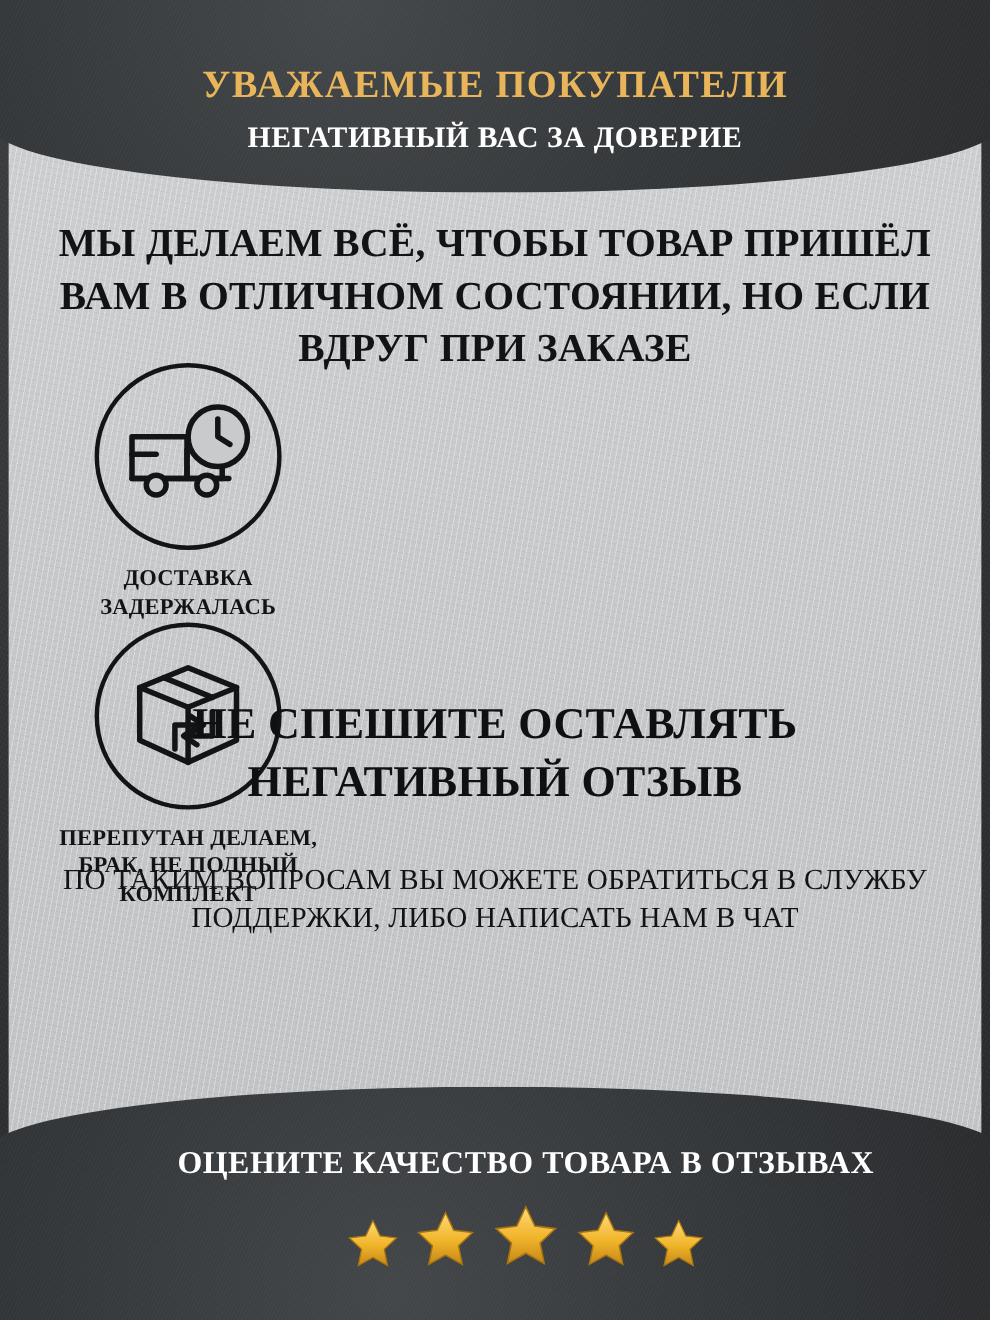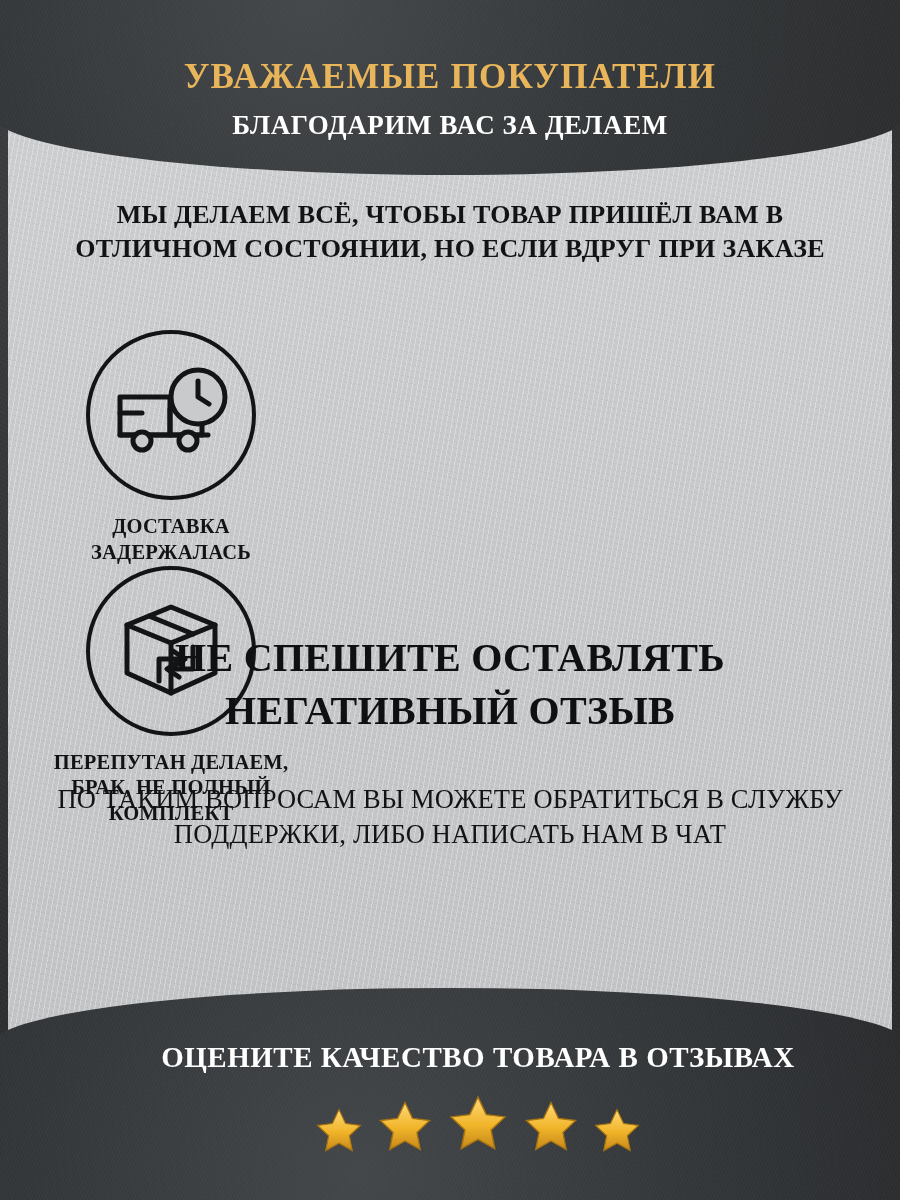--- a/index.html
+++ b/index.html
@@ -98,21 +98,21 @@
     color: #ffffff;
     line-height: 1.22;
   }
 
   .intro {
     position: absolute;
     top: 198px;
     left: 52px;
     width: 796px;
     text-align: center;
-    font-size: 26px;
+    font-size: 36px;
     font-weight: bold;
     color: #111315;
     line-height: 1.32;
     letter-spacing: 0.3px;
     z-index: 4;
   }
 
   .icons-row {
     position: absolute;
     top: 330px;
@@ -209,21 +209,21 @@
 
 <div class="poster">
 
   <div class="bg-texture"></div>
   <div class="card"></div>
   <div class="top-band"></div>
   <div class="bottom-band"></div>
 
   <div class="header">
     <div class="header-title">УВАЖАЕМЫЕ ПОКУПАТЕЛИ</div>
-    <div class="header-sub">БЛАГОДАРИМ ВАС ЗА ДЕЛАЕМ</div>
+    <div class="header-sub">НЕГАТИВНЫЙ ВАС ЗА ДОВЕРИЕ</div>
   </div>
 
   <div class="intro">МЫ ДЕЛАЕМ ВСЁ, ЧТОБЫ ТОВАР ПРИШЁЛ ВАМ В ОТЛИЧНОМ СОСТОЯНИИ, НО ЕСЛИ ВДРУГ ПРИ ЗАКАЗЕ</div>
 
   <div class="icons-row">
 
     <div class="icon-col">
       <div class="icon-circle">
         <svg width="118" height="104" viewBox="0 0 118 104" fill="none" stroke="#121416" stroke-width="5" stroke-linecap="round" stroke-linejoin="round">
           <path d="M8 34 H58 V72 H8 Z"></path>

